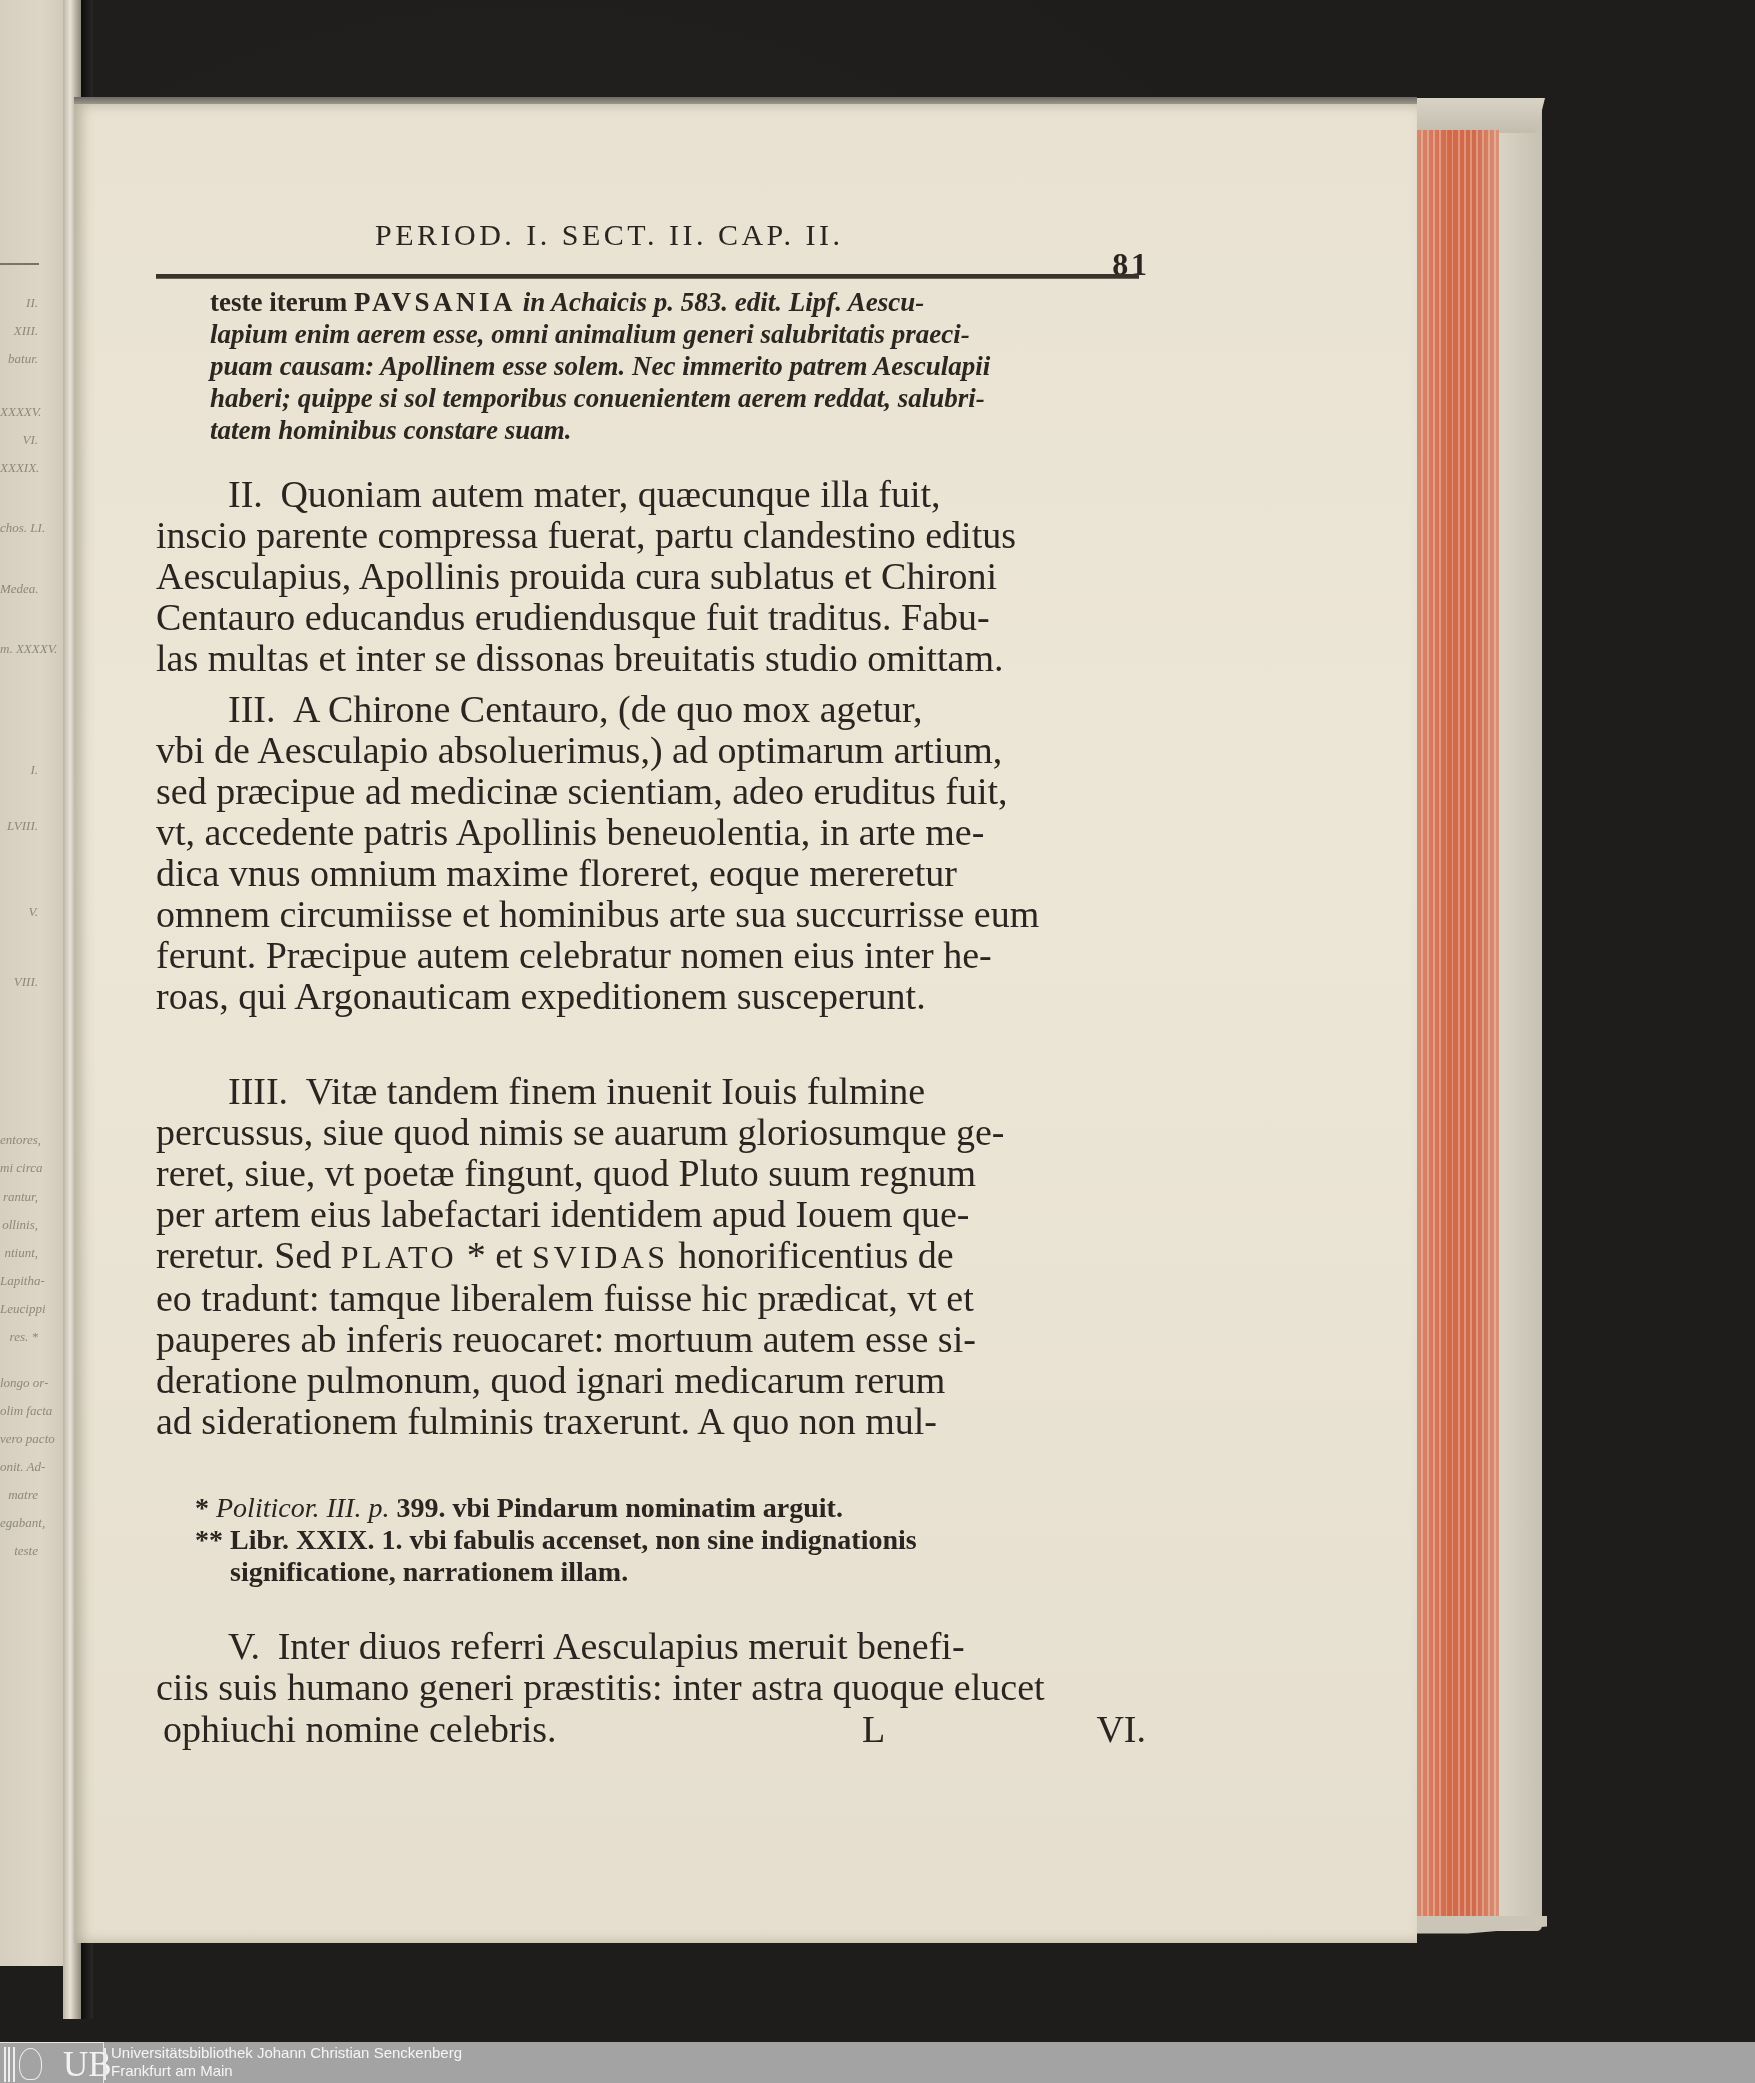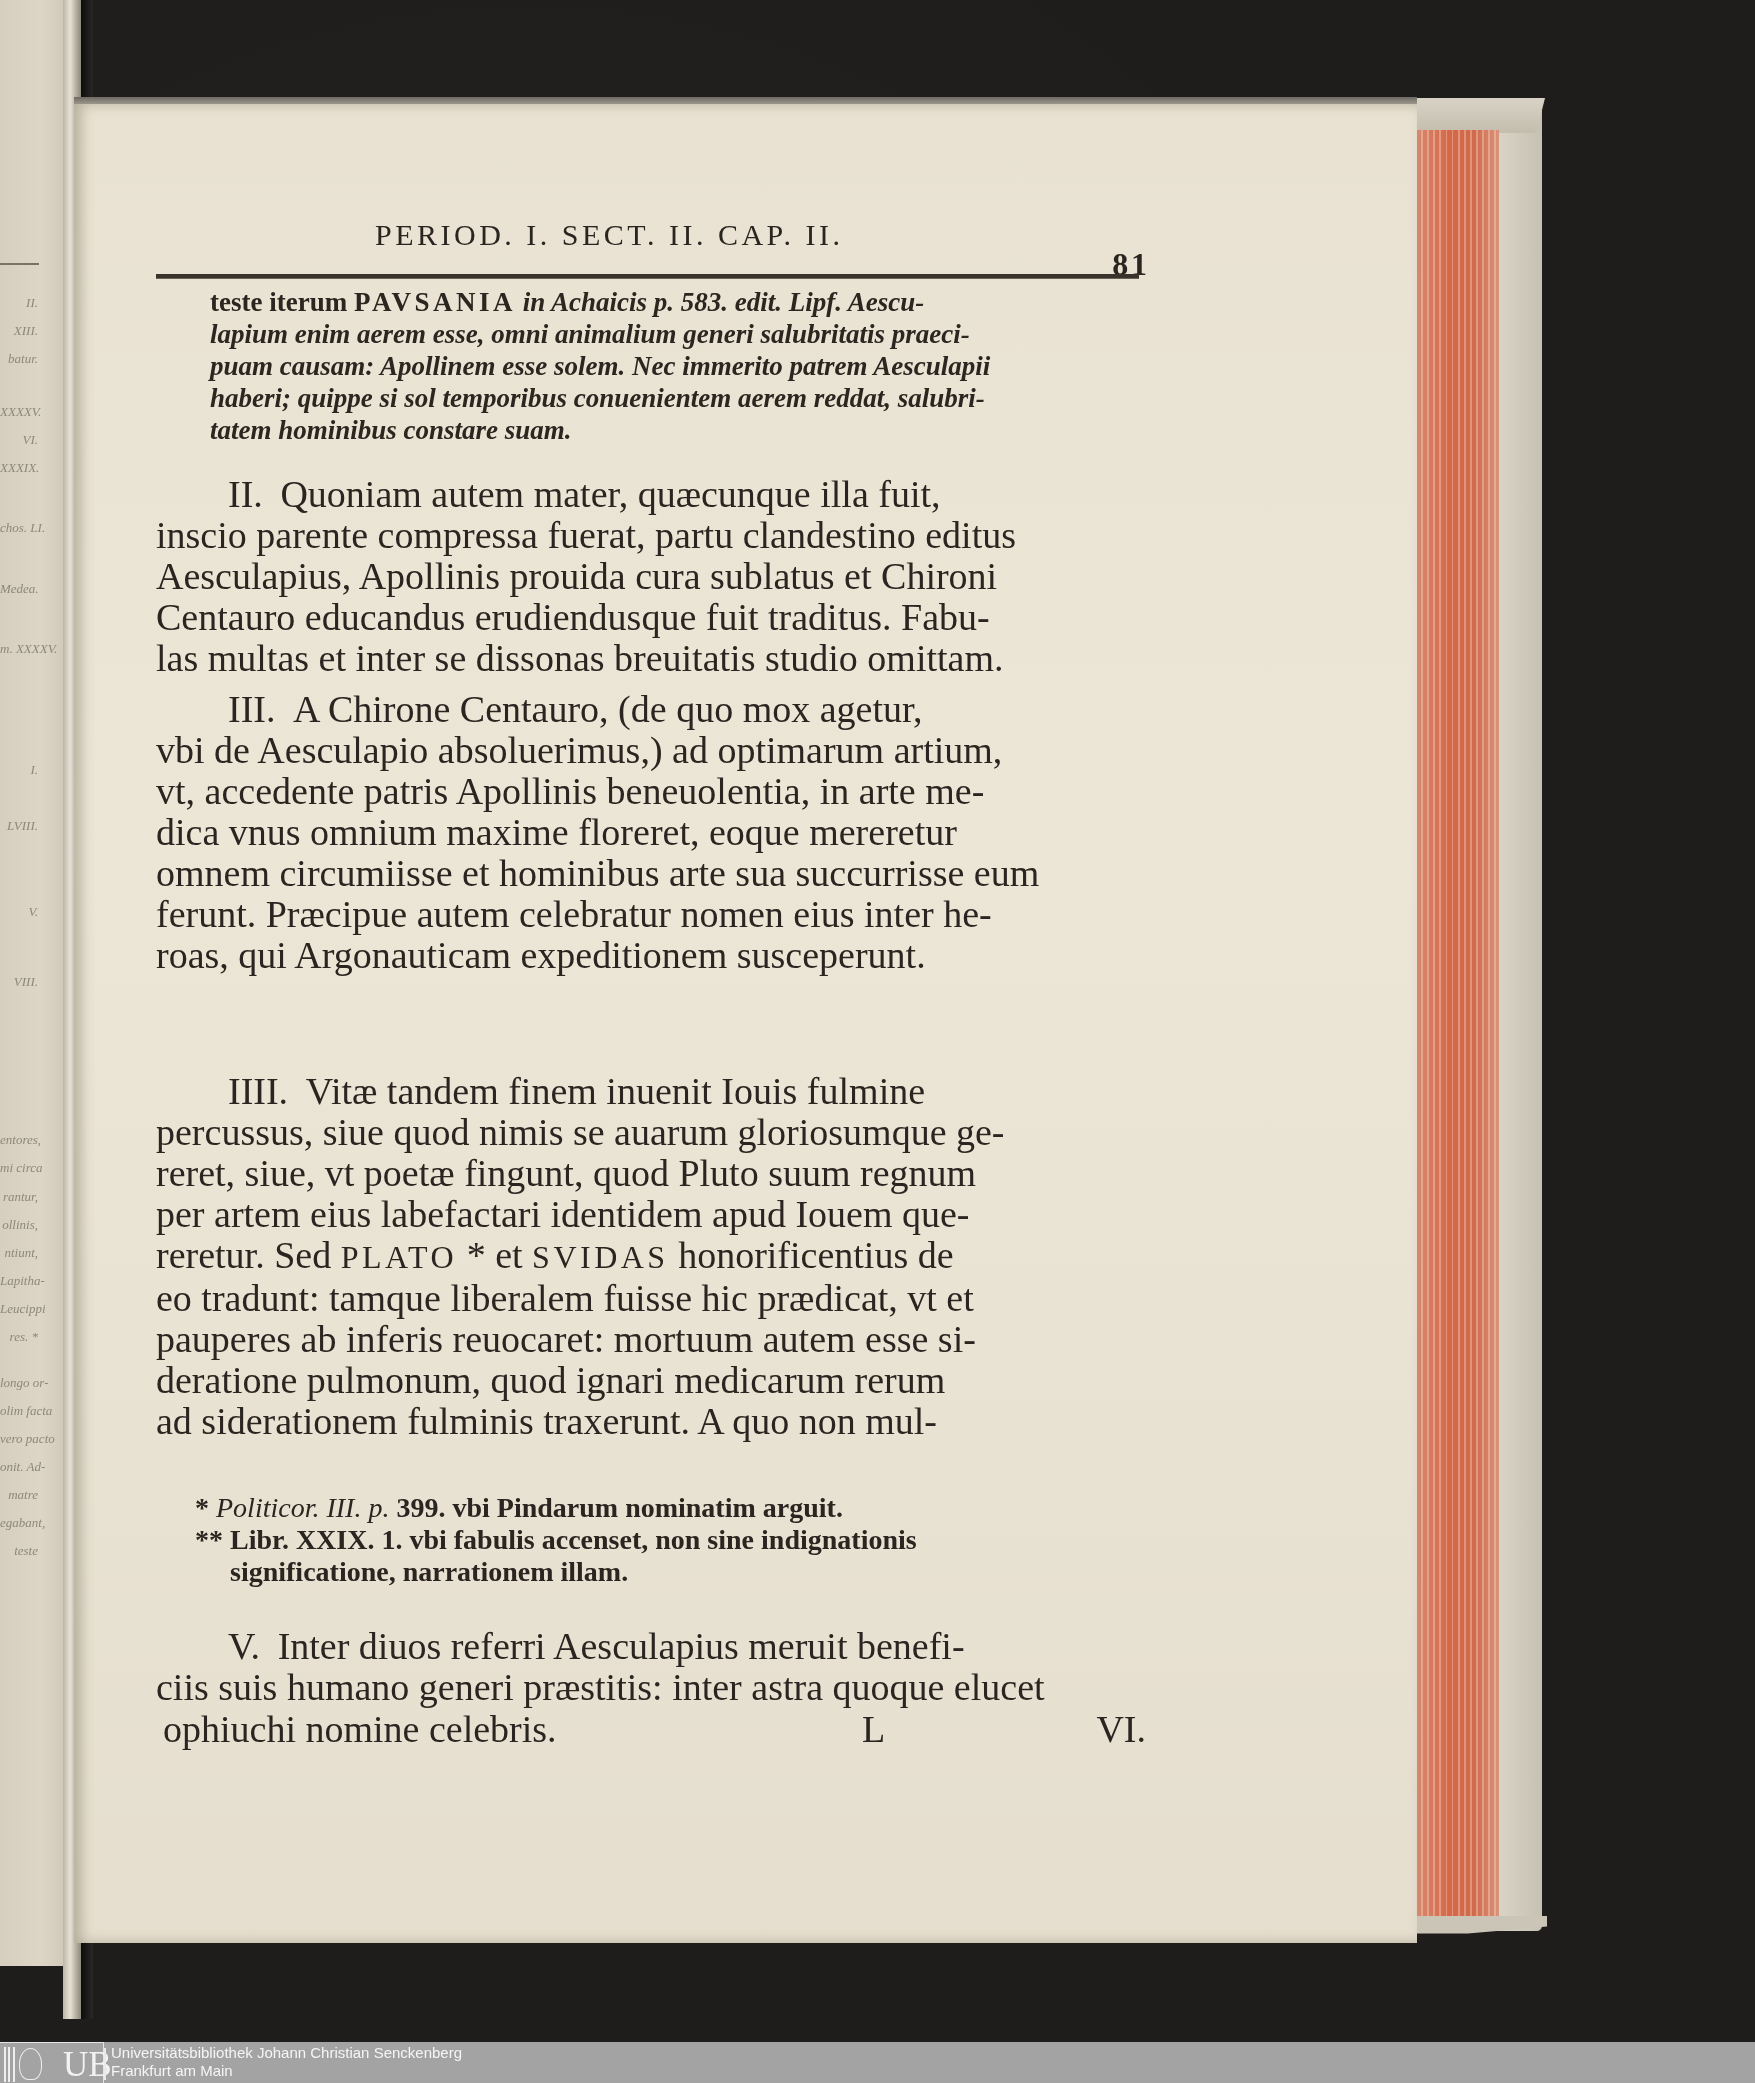--- a/index.html
+++ b/index.html
@@ -209,20 +209,21 @@
     <div><span class="num">II.</span><span>Quoniam autem mater, quæcunque illa fuit,</span></div>
     <div>inscio parente compressa fuerat, partu clandestino editus</div>
     <div>Aesculapius, Apollinis prouida cura sublatus et Chironi</div>
     <div>Centauro educandus erudiendusque fuit traditus.  Fabu-</div>
     <div>las multas et inter se dissonas breuitatis studio omittam.</div>
   </div>
 
   <div class="para" style="top:471px">
     <div><span class="num">III.</span><span>A Chirone Centauro, (de quo mox agetur,</span></div>
     <div>vbi de Aesculapio absoluerimus,) ad optimarum artium,</div>
+    <div>sed præcipue ad medicinæ scientiam, adeo eruditus fuit,</div>
     <div>vt, accedente patris Apollinis beneuolentia, in arte me-</div>
     <div>dica vnus omnium maxime floreret, eoque mereretur</div>
     <div>omnem circumiisse et hominibus arte sua succurrisse eum</div>
     <div>ferunt.  Præcipue autem celebratur nomen eius inter he-</div>
     <div>roas, qui Argonauticam expeditionem susceperunt.</div>
   </div>
 
   <div class="para" style="top:853px">
     <div><span class="num">IIII.</span><span>Vitæ tandem finem inuenit Iouis fulmine</span></div>
     <div>percussus, siue quod nimis se auarum gloriosumque ge-</div>

